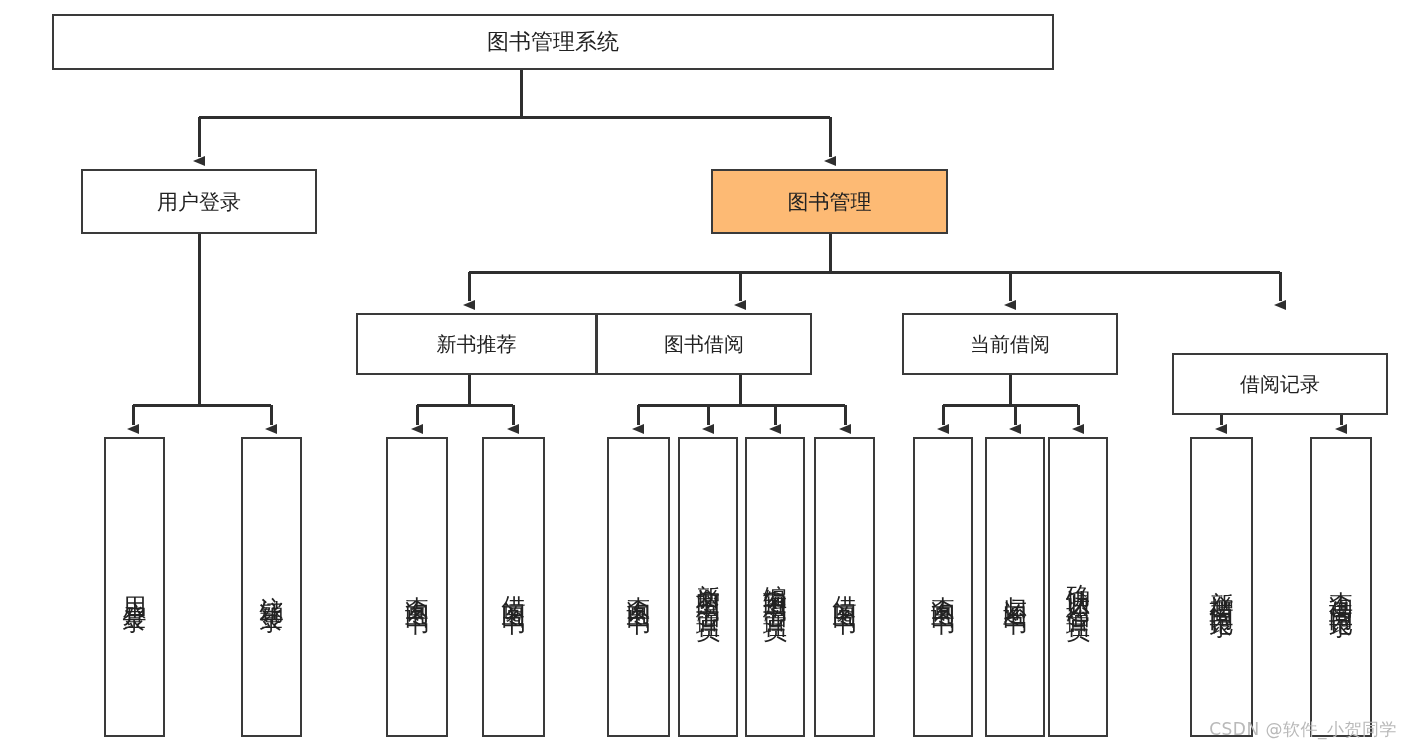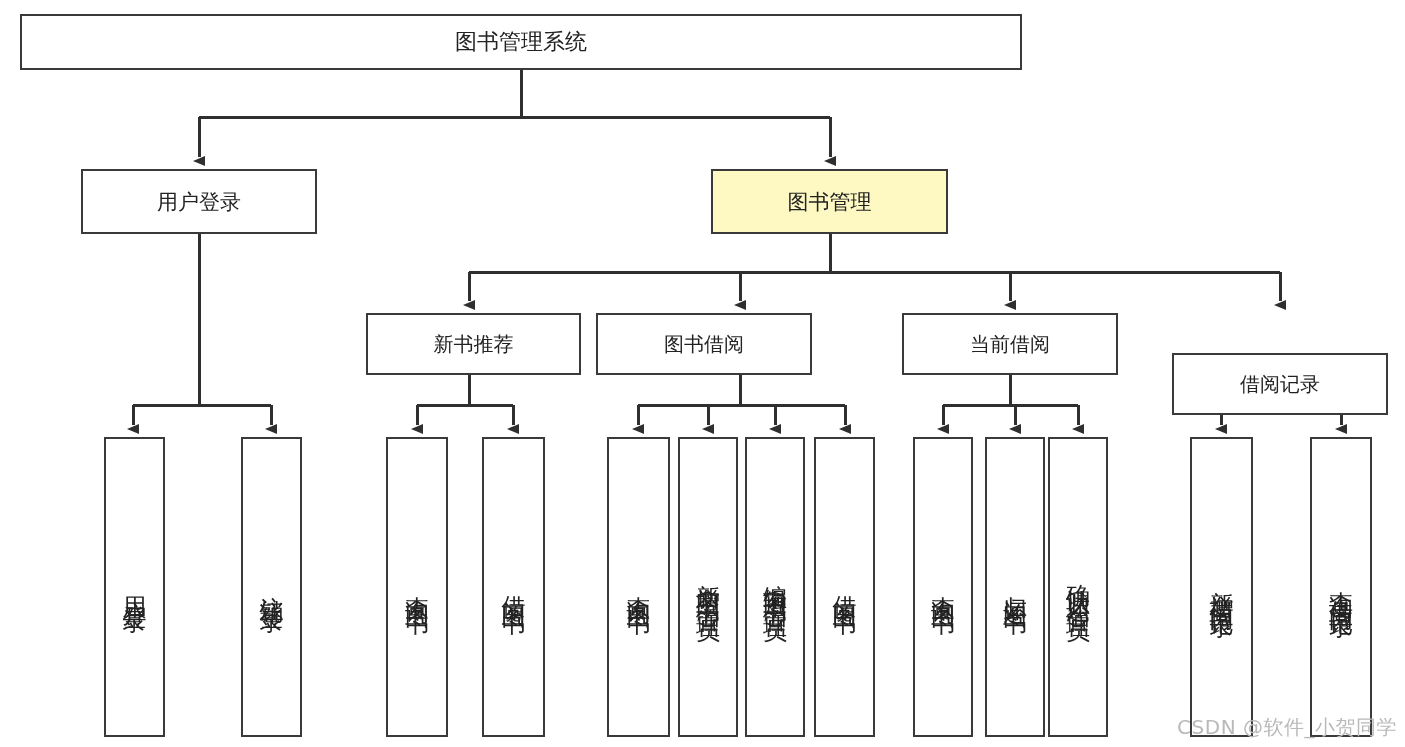--- a/index.html
+++ b/index.html
@@ -11,21 +11,21 @@
   .node{
     position:absolute;
     box-sizing:border-box;
     background:#ffffff;
     border:2.5px solid #3a3a3a;
     display:flex;
     align-items:center;
     justify-content:center;
     color:#222222;
   }
-  .node.root{font-size:22px;}
+  .node.root{font-size:22px;margin-left:32px;}
   .node.lvl1{font-size:21px;}
   .node.lvl2{font-size:20px;}
 
   
   .node.leaf{
     align-items:center;
     justify-content:center;
     padding:6px 0;
   }
   .leaf .vtext{
@@ -34,21 +34,21 @@
     font-size:24px;
     line-height:1.0;
     letter-spacing:5px;
     white-space:nowrap;
     color:#222222;
   }
   .watermark{
     position:absolute;
     right:8px;
     bottom:6px;
-    font-size:20px;
+    font-size:17px;
     color:#b9b9b9;
     white-space:nowrap;
     letter-spacing:0.5px;
   }
 </style>
 </head>
 <body>
 
 <div id="canvas" style="background: rgb(255, 255, 255);">
 
@@ -104,25 +104,25 @@
     </g>
   </svg>
 
   <div class="node root" style="left: 20px; top: 14px; width: 1002px; height: 56px; border-color: rgb(58, 58, 58); background: rgb(255, 255, 255); color: rgb(34, 34, 34);">
     <span>图书管理系统</span>
   </div>
 
   <div class="node lvl1" style="left: 81px; top: 169px; width: 236px; height: 65px; border-color: rgb(58, 58, 58); background: rgb(255, 255, 255); color: rgb(34, 34, 34);">
     <span>用户登录</span>
   </div>
-  <div class="node lvl1" style="left: 711px; top: 169px; width: 237px; height: 65px; border-color: rgb(58, 58, 58); background: #fef9c3; color: rgb(34, 34, 34);">
+  <div class="node lvl1" style="left: 711px; top: 169px; width: 237px; height: 65px; border-color: rgb(58, 58, 58); background: #fdba74; color: rgb(34, 34, 34);">
     <span>图书管理</span>
   </div>
 
-  <div class="node lvl2" style="left: 366px; top: 313px; width: 215px; height: 62px; border-color: rgb(58, 58, 58); background: rgb(255, 255, 255); color: rgb(34, 34, 34); text-align: center;">
+  <div class="node lvl2" style="left: 356px; top: 313px; width: 241px; height: 62px; border-color: rgb(58, 58, 58); background: rgb(255, 255, 255); color: rgb(34, 34, 34); text-align: center;">
     <span>新书推荐</span>
   </div>
   <div class="node lvl2" style="left: 596px; top: 313px; width: 216px; height: 62px; border-color: rgb(58, 58, 58); background: rgb(255, 255, 255); color: rgb(34, 34, 34);">
     <span>图书借阅</span>
   </div>
   <div class="node lvl2" style="left: 902px; top: 313px; width: 216px; height: 62px; border-color: rgb(58, 58, 58); background: rgb(255, 255, 255); color: rgb(34, 34, 34); font-family: Liberation Serif, serif;">
     <span>当前借阅</span>
   </div>
   <div class="node lvl2" style="left: 1172px; top: 313px; width: 216px; height: 62px; border-color: rgb(58, 58, 58); background: rgb(255, 255, 255); color: rgb(34, 34, 34); margin-top: 40px;">
     <span>借阅记录</span>

